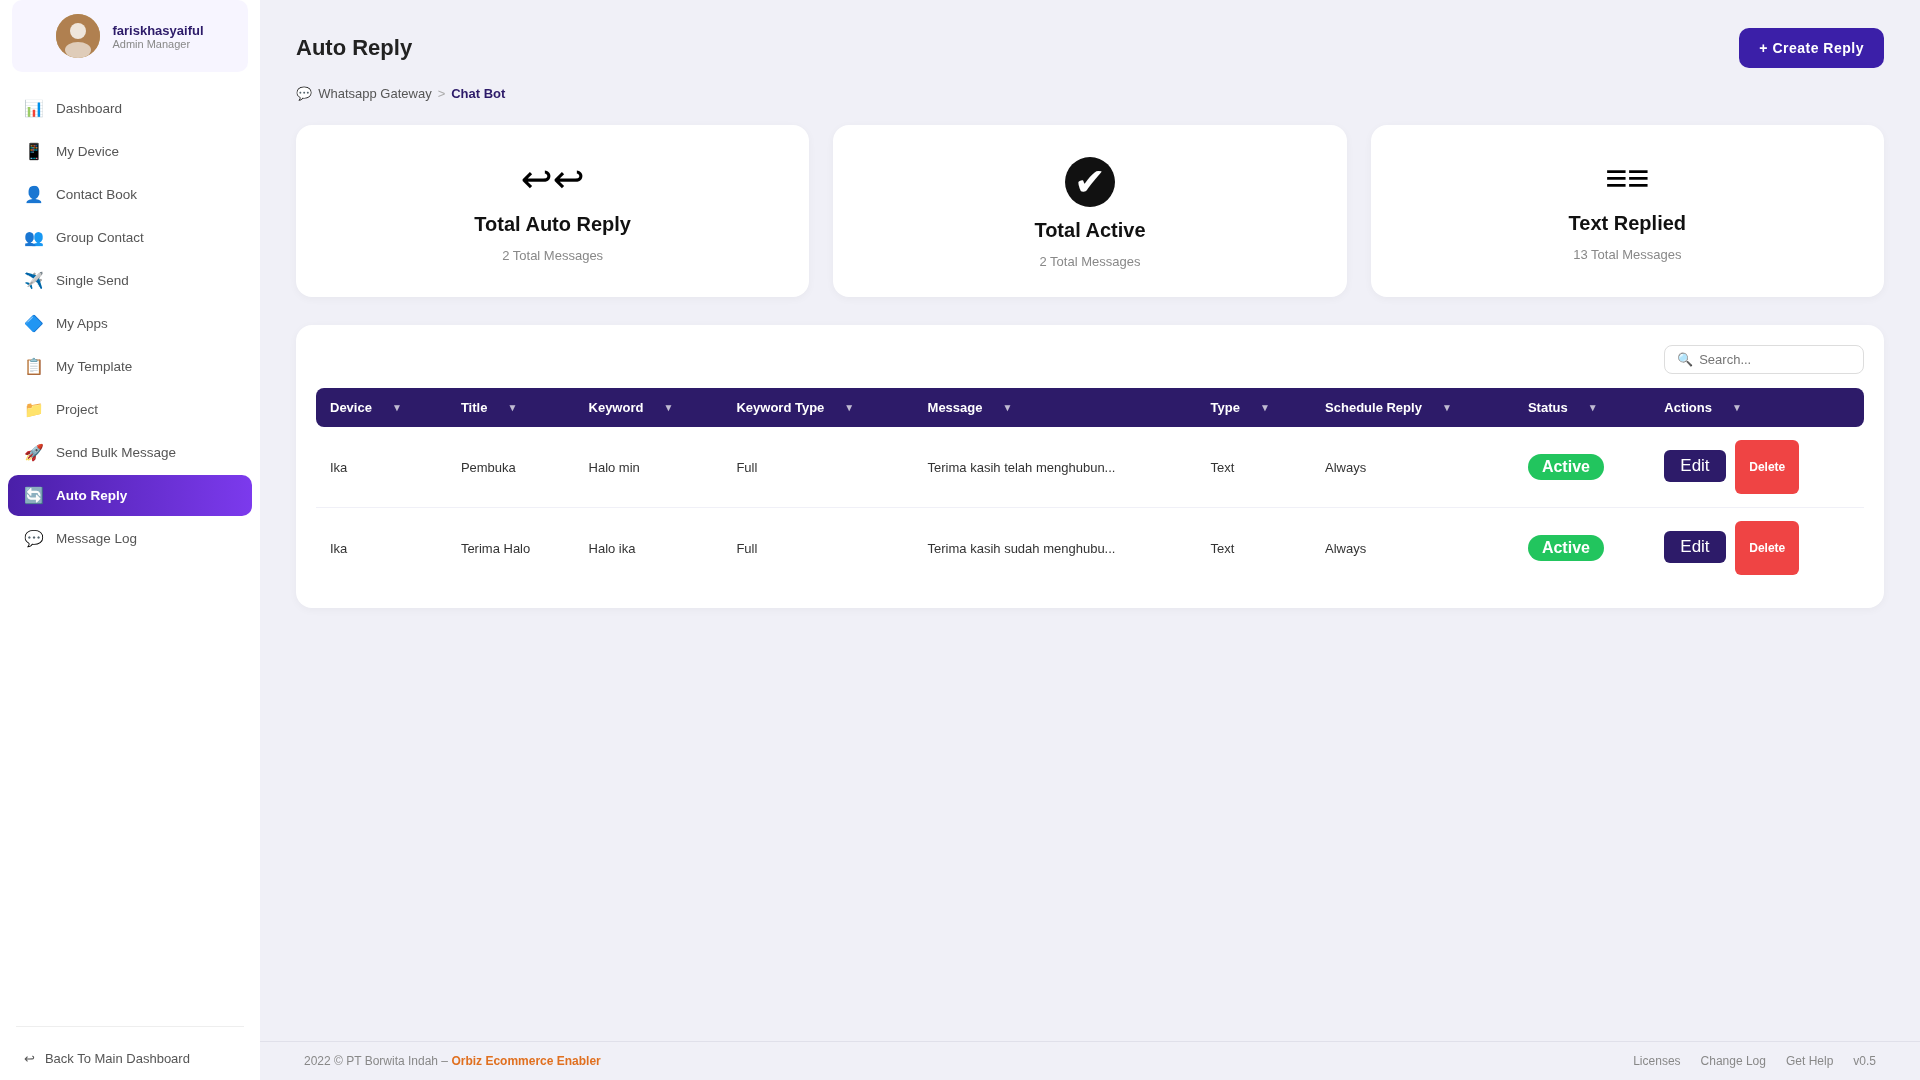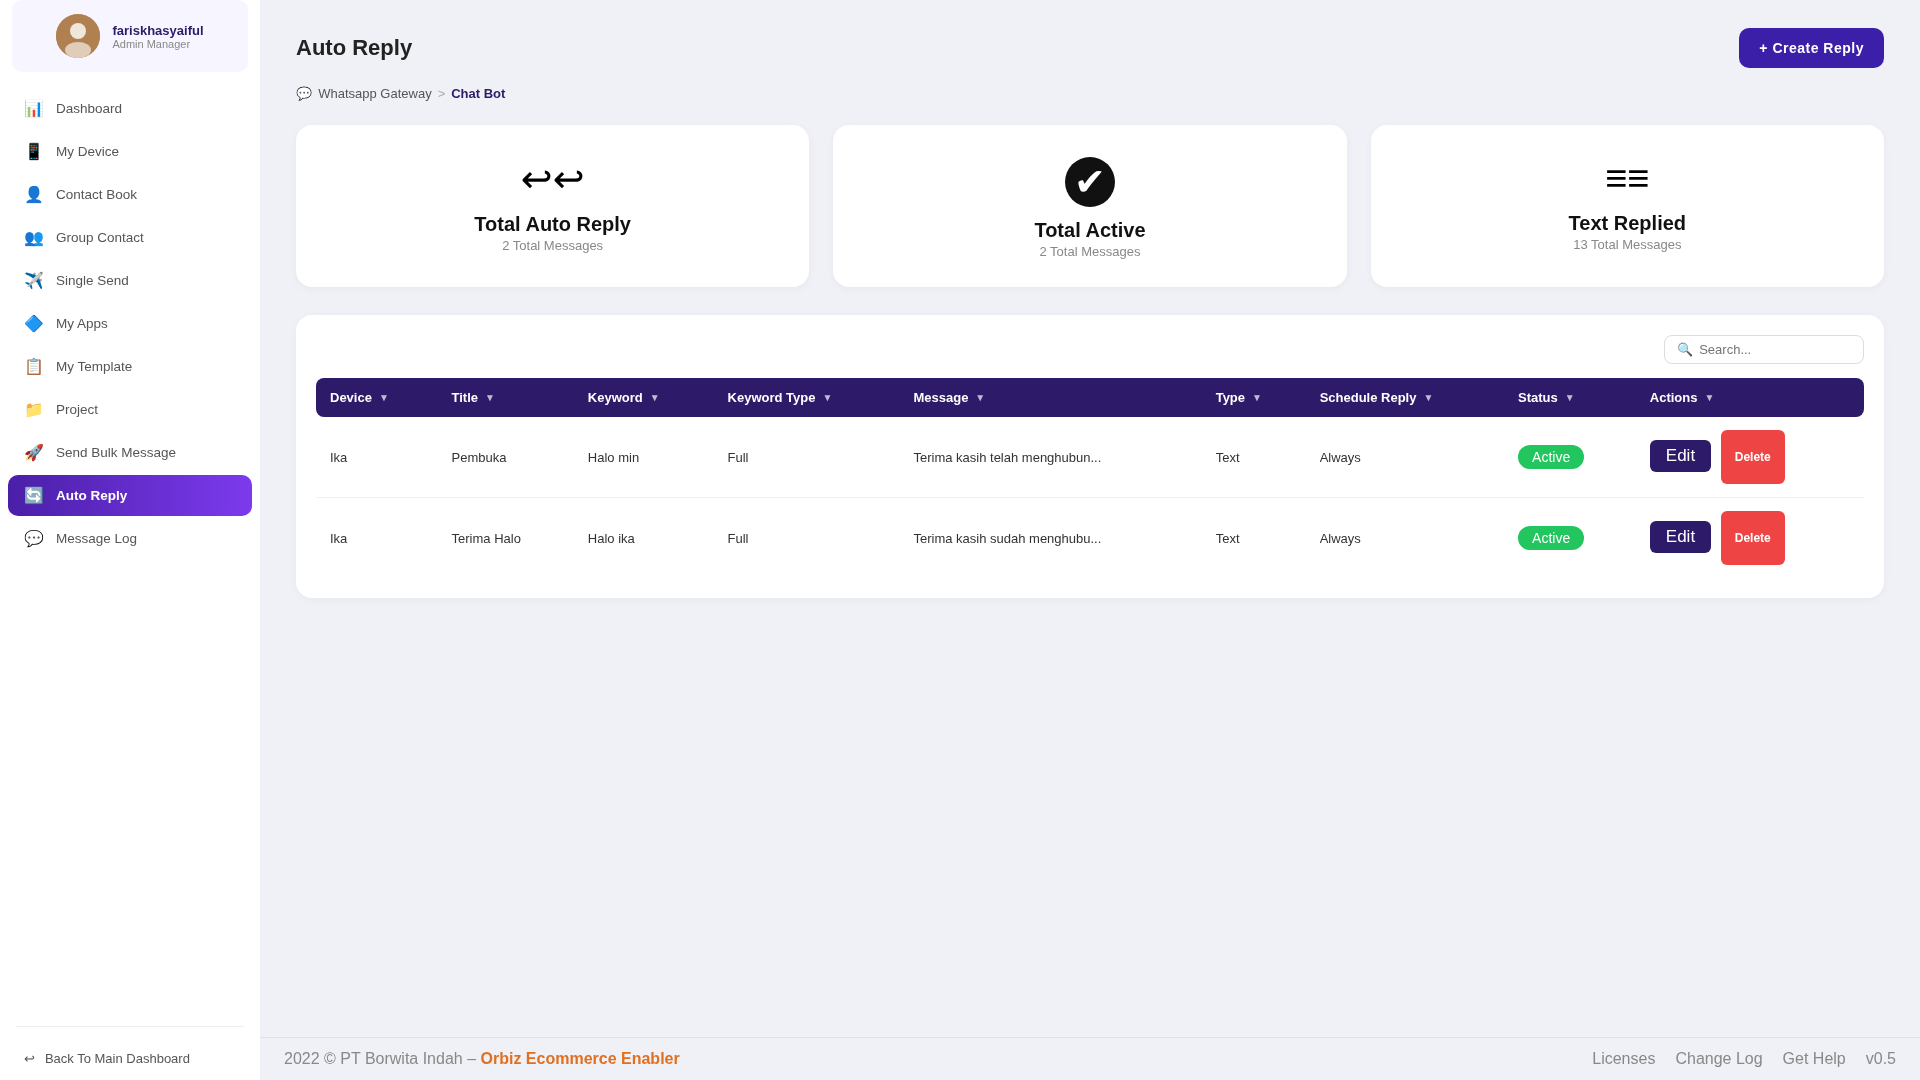--- a/index.html
+++ b/index.html
@@ -124,21 +124,21 @@
       margin-bottom: 28px;
     }
     .stat-card {
       flex: 1;
       background: #fff;
       border-radius: 16px;
       padding: 32px 20px 28px;
       display: flex; flex-direction: column; align-items: center;
       box-shadow: 0 2px 8px rgba(0,0,0,0.04);
     }
-    .stat-title { font-size: 20px; font-weight: 700; color: #111; margin-bottom: 2px; }
+    .stat-title { font-size: 20px; font-weight: 700; color: #111; margin-bottom: 12px; }
     .stat-sub { font-size: 13px; color: #888; }
 
     
     .table-section {
       background: #fff;
       border-radius: 16px;
       padding: 20px;
       box-shadow: 0 2px 8px rgba(0,0,0,0.04);
     }
     .table-toolbar {
@@ -163,38 +163,38 @@
     th {
       background: #2d1b69;
       color: #fff;
       padding: 12px 14px;
       text-align: left;
       font-size: 13px;
       font-weight: 600;
     }
     th:first-child { border-radius: 8px 0 0 8px; }
     th:last-child { border-radius: 0 8px 8px 0; }
-    .th-inner { display: flex; align-items: center; gap: 7px; }
+    .th-inner { display: flex; align-items: center; gap: 20px; }
     .filter-icon { font-size: 10px; opacity: 0.7; }
 
     td {
       padding: 13px 14px;
       border-bottom: 1px solid #f0f0f7;
       font-size: 13px;
       color: #333;
     }
     tr:last-child td { border-bottom: none; }
 
     .badge-active {
       background: #22c55e;
       color: #fff;
       padding: 4px 14px;
       border-radius: 20px;
-      font-size: 14px;
-      font-weight: 400;
+      font-size: 16px;
+      font-weight: 700;
       display: inline-block;
     }
     .btn-edit {
       background: #2d1b69;
       color: #fff;
       border: none;
       padding: 6px 16px;
       border-radius: 6px;
       font-size: 17px;
       cursor: pointer;
@@ -210,23 +210,23 @@
       font-size: 12px;
       cursor: pointer;
       font-weight: 600;
     }
 
     
     .footer {
       position: fixed;
       bottom: 0; left: 260px; right: 0;
       background: #f0f0f7;
-      padding: 12px 24px;
+      padding: 12px 44px;
       display: flex; justify-content: space-between;
-      font-size: 16px; color: #888;
+      font-size: 12px; color: #888;
       border-top: 1px solid #e0e0ea;
     }
     .footer-links { display: flex; gap: 20px; }
     .footer-links span { cursor: pointer; }
     .footer-brand { color: #e07020; font-weight: 600; }
   </style>
 </head>
 <body>
 
 <div class="sidebar">

